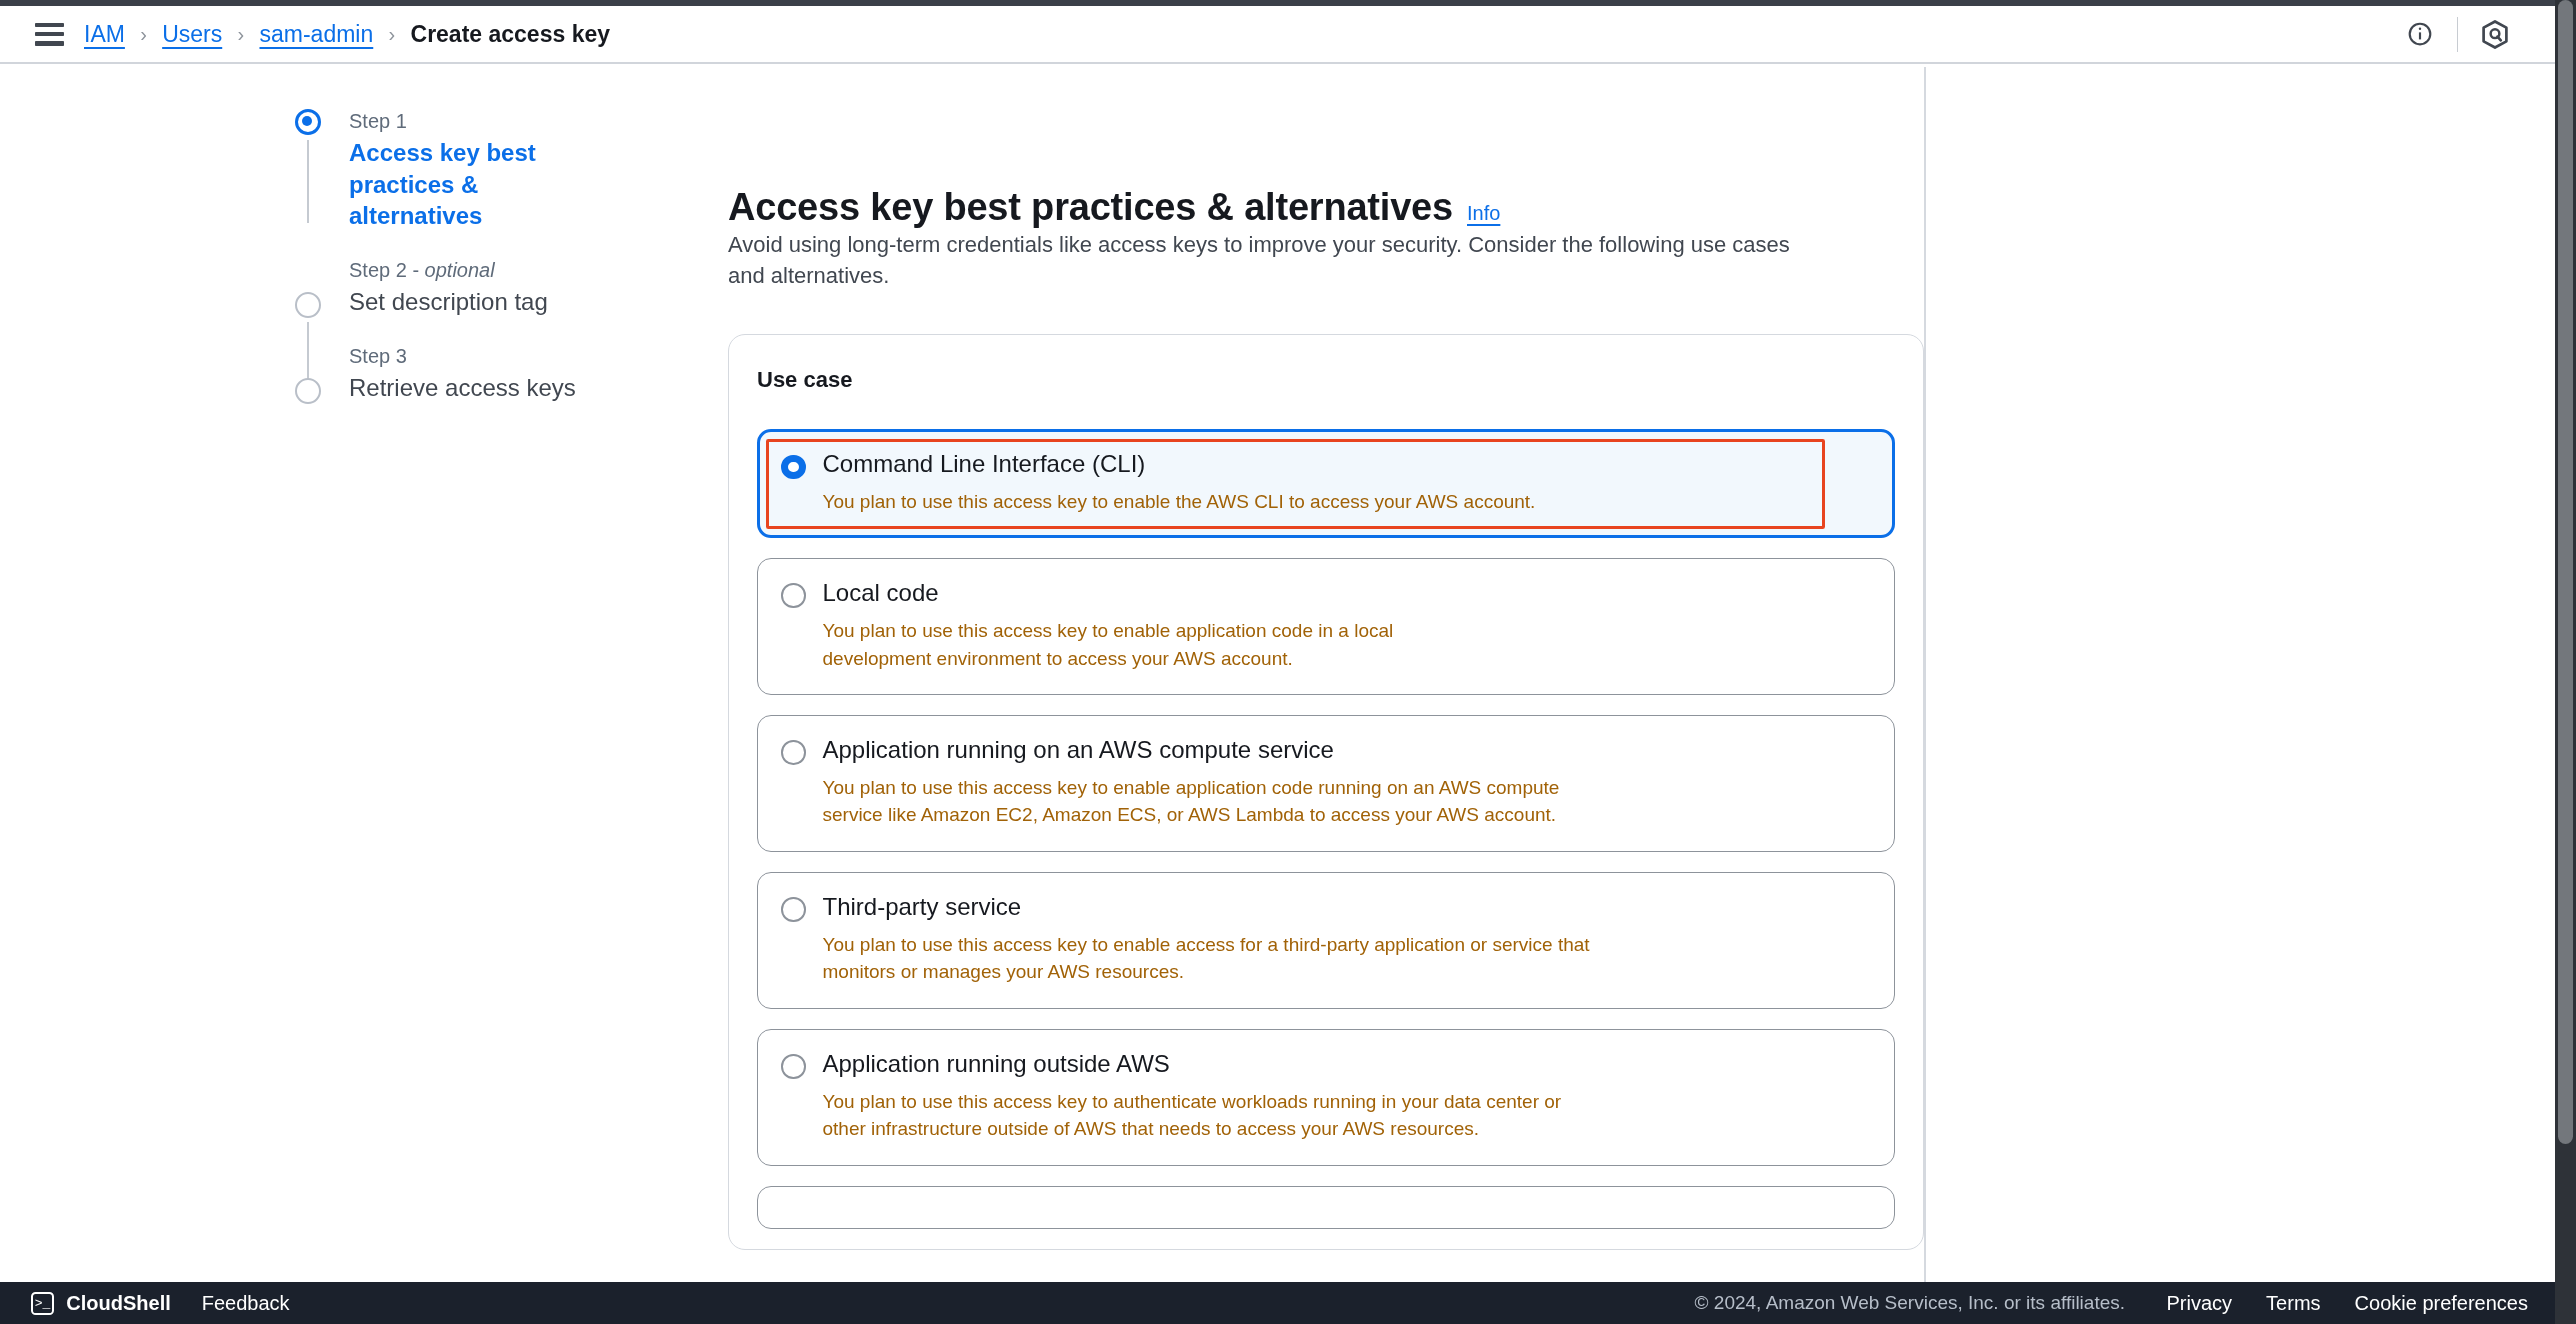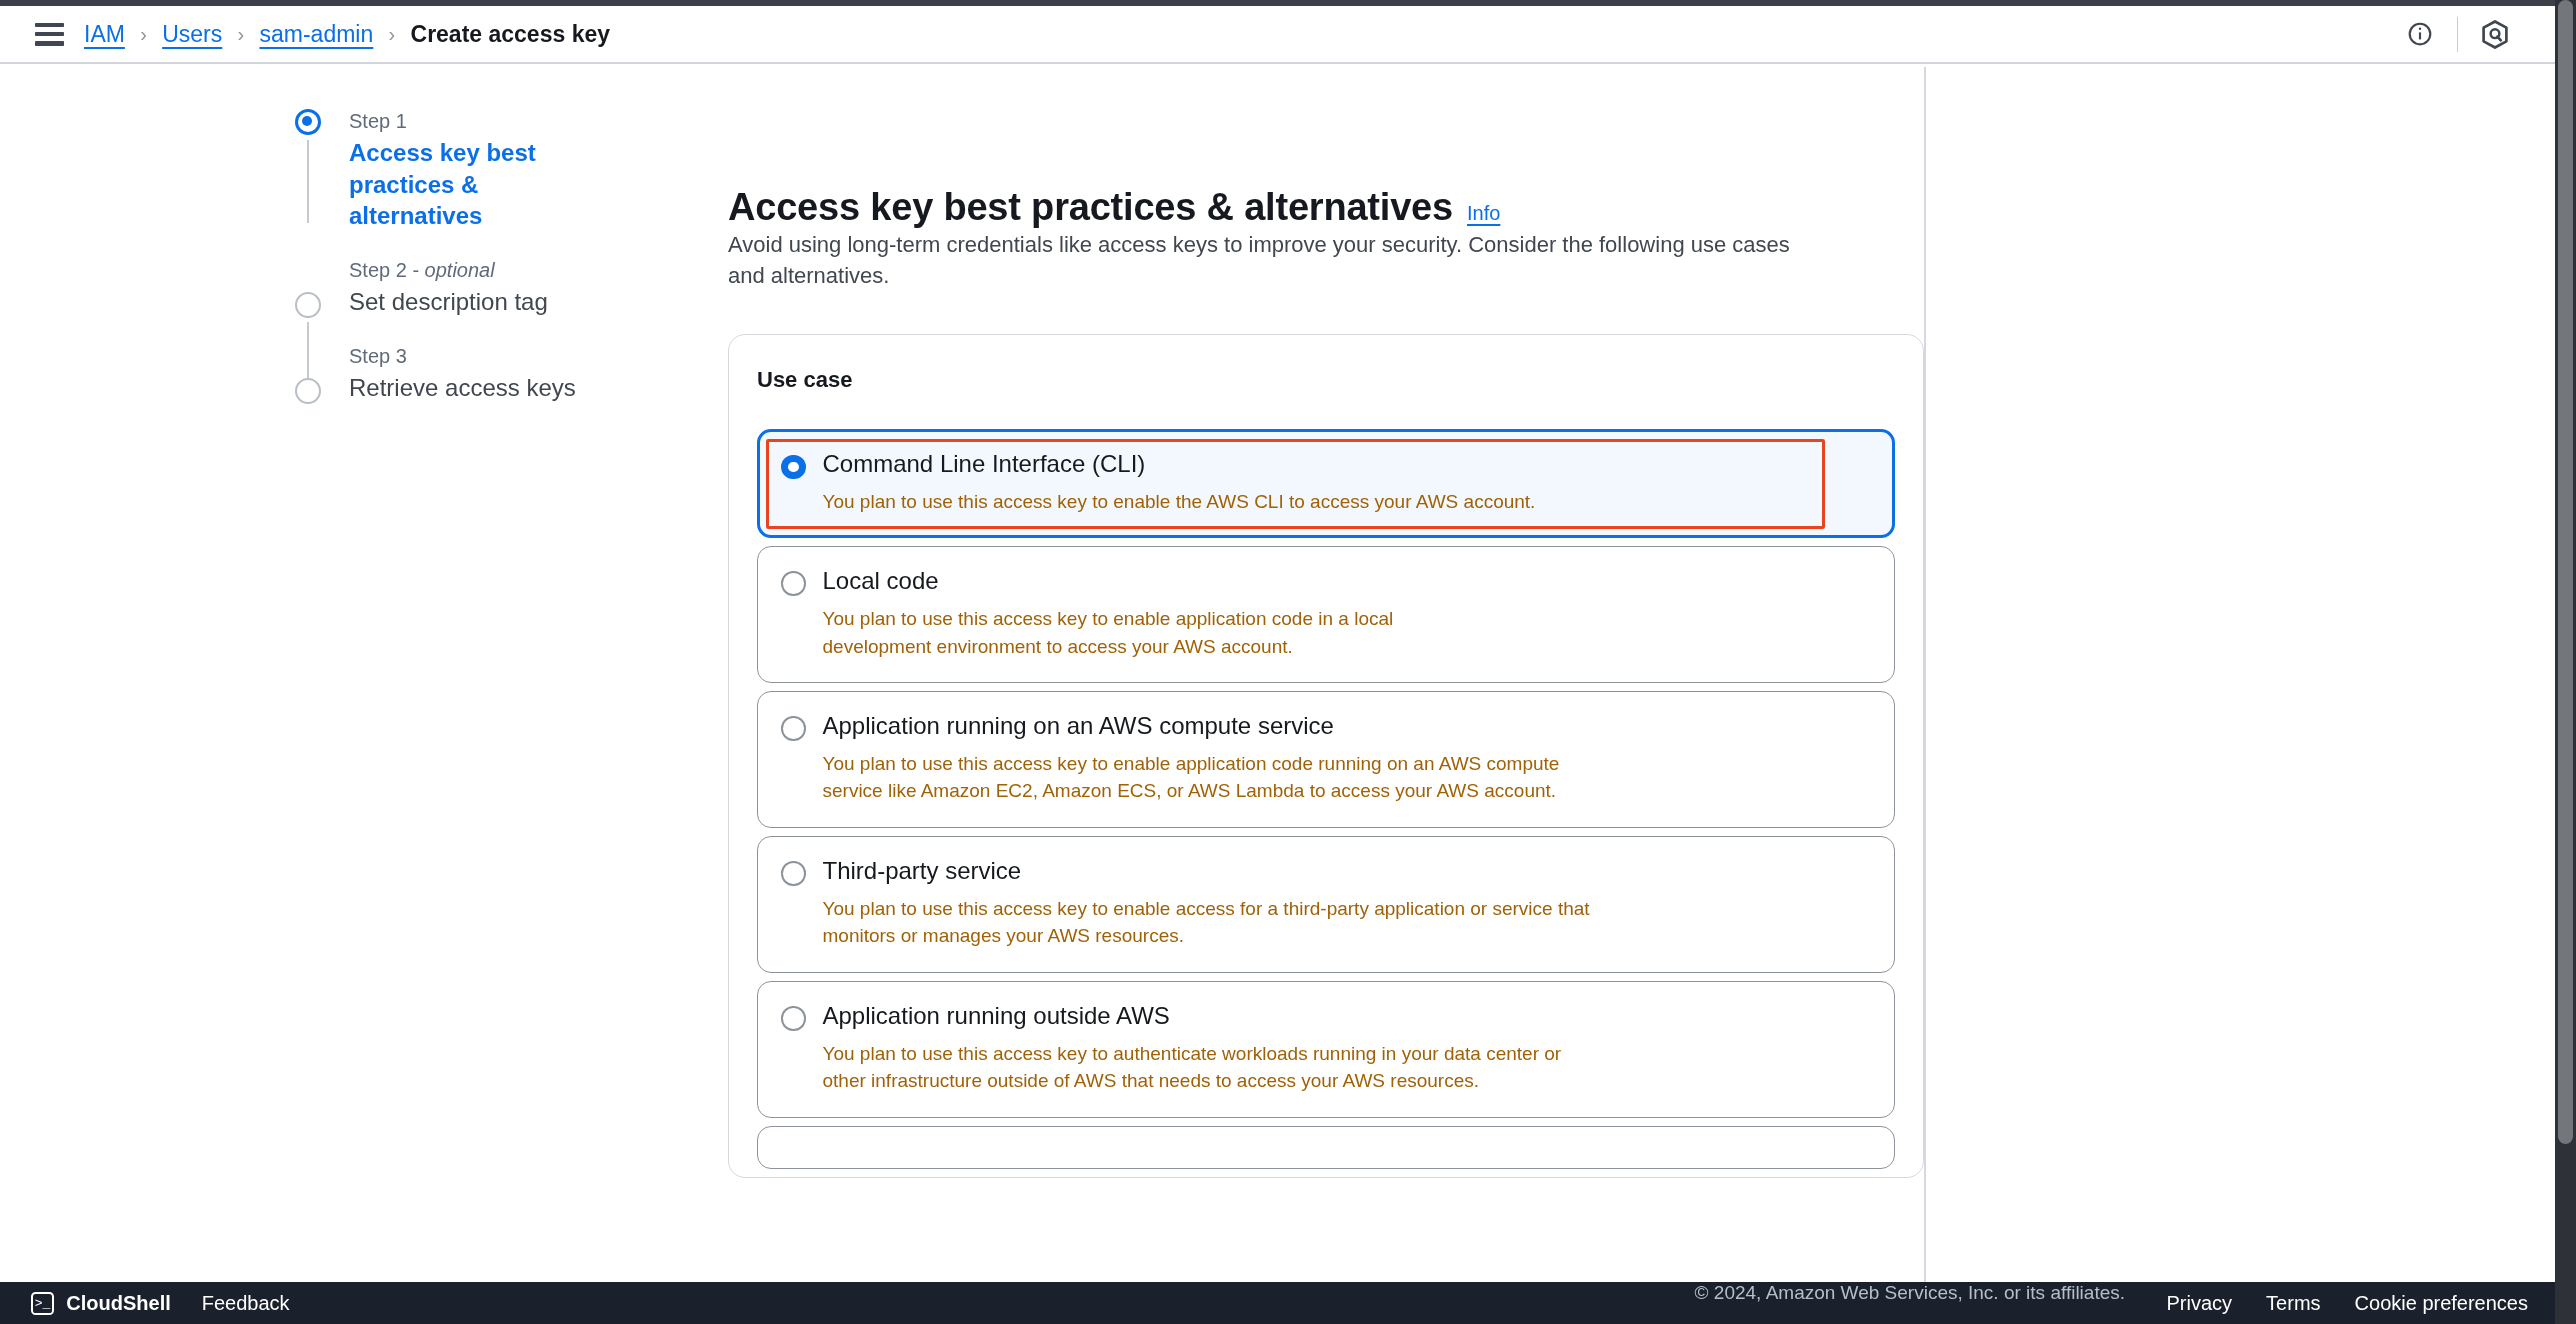--- a/index.html
+++ b/index.html
@@ -147,21 +147,21 @@
     font-size: 22px; font-weight: bold; color: #16191f;
     margin-bottom: 36px;
   }
 
   
   .tile {
     position: relative;
     border: 1.5px solid #8d939b; border-radius: 14px;
     background: #ffffff;
     padding: 20px 23px 21.5px 23px;
-    margin-bottom: 8px;
+    margin-bottom: 20px;
     cursor: pointer;
   }
   .tile.selected {
     border: 3.8px solid #0b6fe8;
     background: #f2f8fd;
     padding: 17.6px 21px 19px 21px;
   }
   .tile-inner { display: flex; align-items: flex-start; gap: 17px; }
   .radio {
     flex: 0 0 auto; margin-top: 4.6px;
@@ -206,21 +206,21 @@
     border-radius: 4.6px; position: relative;
     display: flex; align-items: center; justify-content: center;
     font-size: 13px; color: #ffffff; font-family: "Liberation Mono", monospace;
   }
   .footer-item {
     font-size: 20px; color: #ffffff; cursor: pointer;
     padding: 0 17px; height: 42px; display: flex; align-items: center;
     white-space: nowrap;
   }
   .footer-right {
-    margin-left: auto; display: flex; align-items: flex-start;
+    margin-left: auto; display: flex; align-items: center;
     margin-right: 31px;
   }
   .copyright {
     font-size: 19px; color: #b6bec9; margin-right: 24.5px; white-space: nowrap;
   }
 
   
   .scrollbar-track {
     position: absolute; top: 0; right: 0;
     width: 21.5px; height: 1325px; background: #2e3238;

